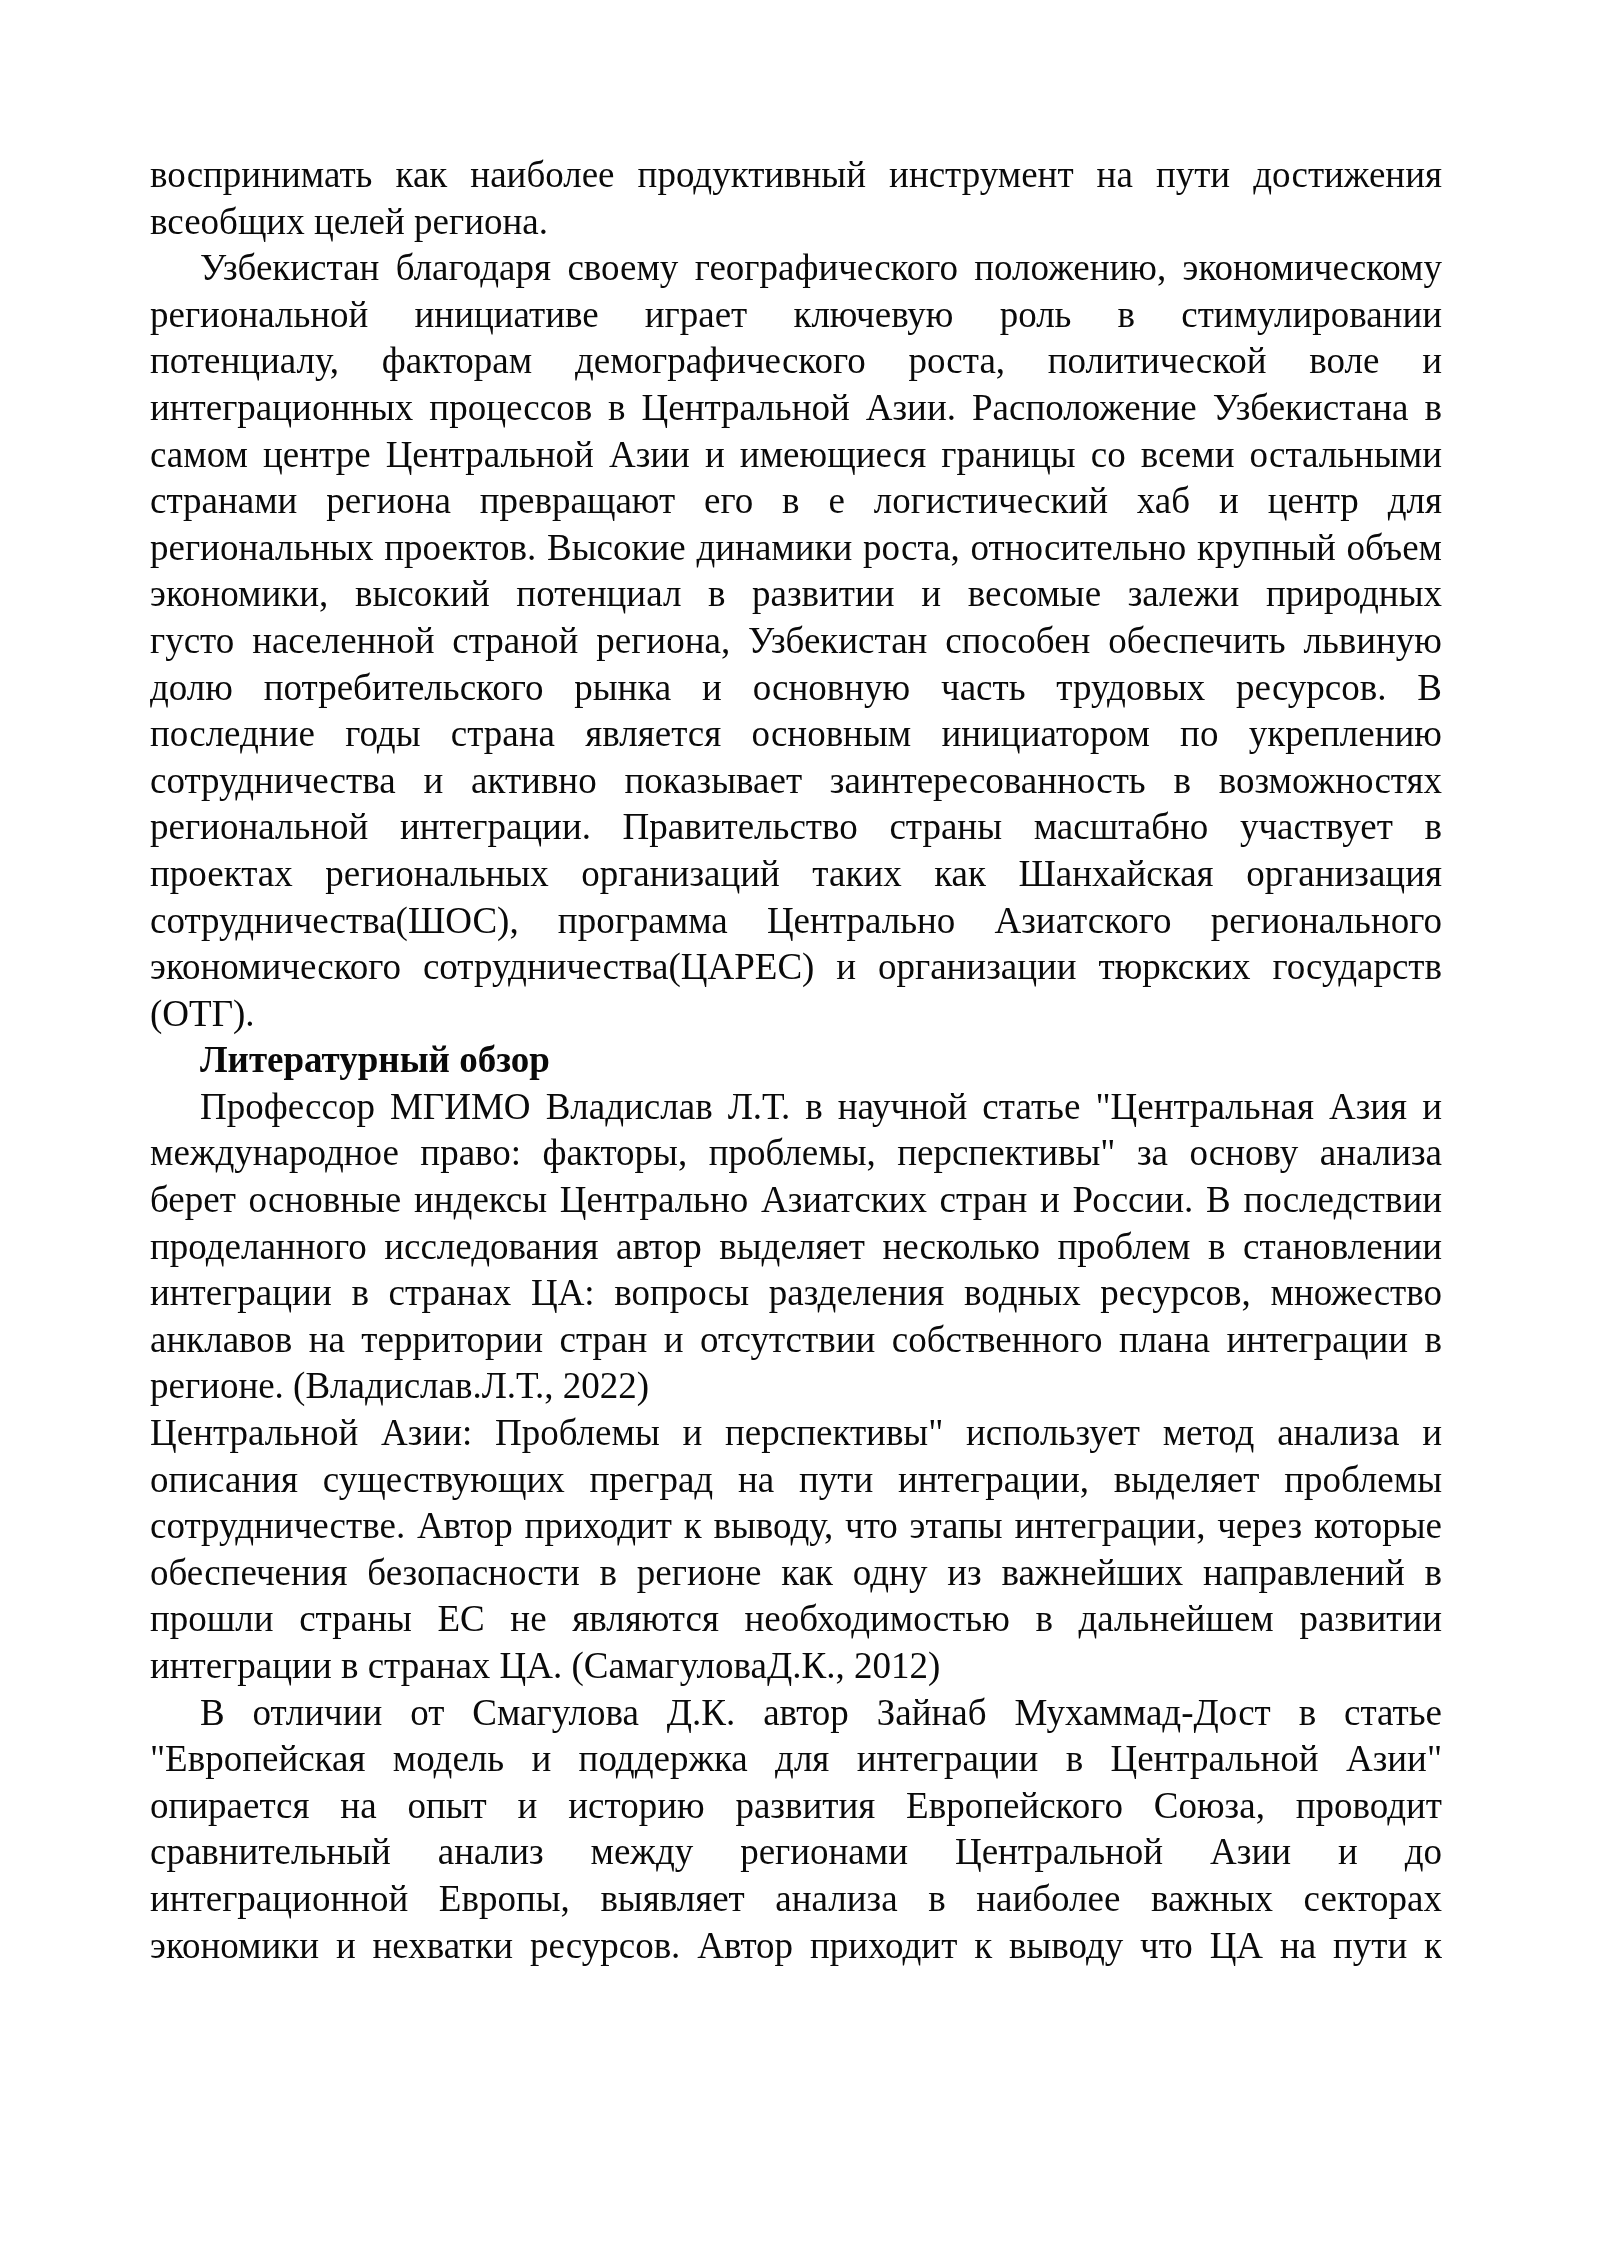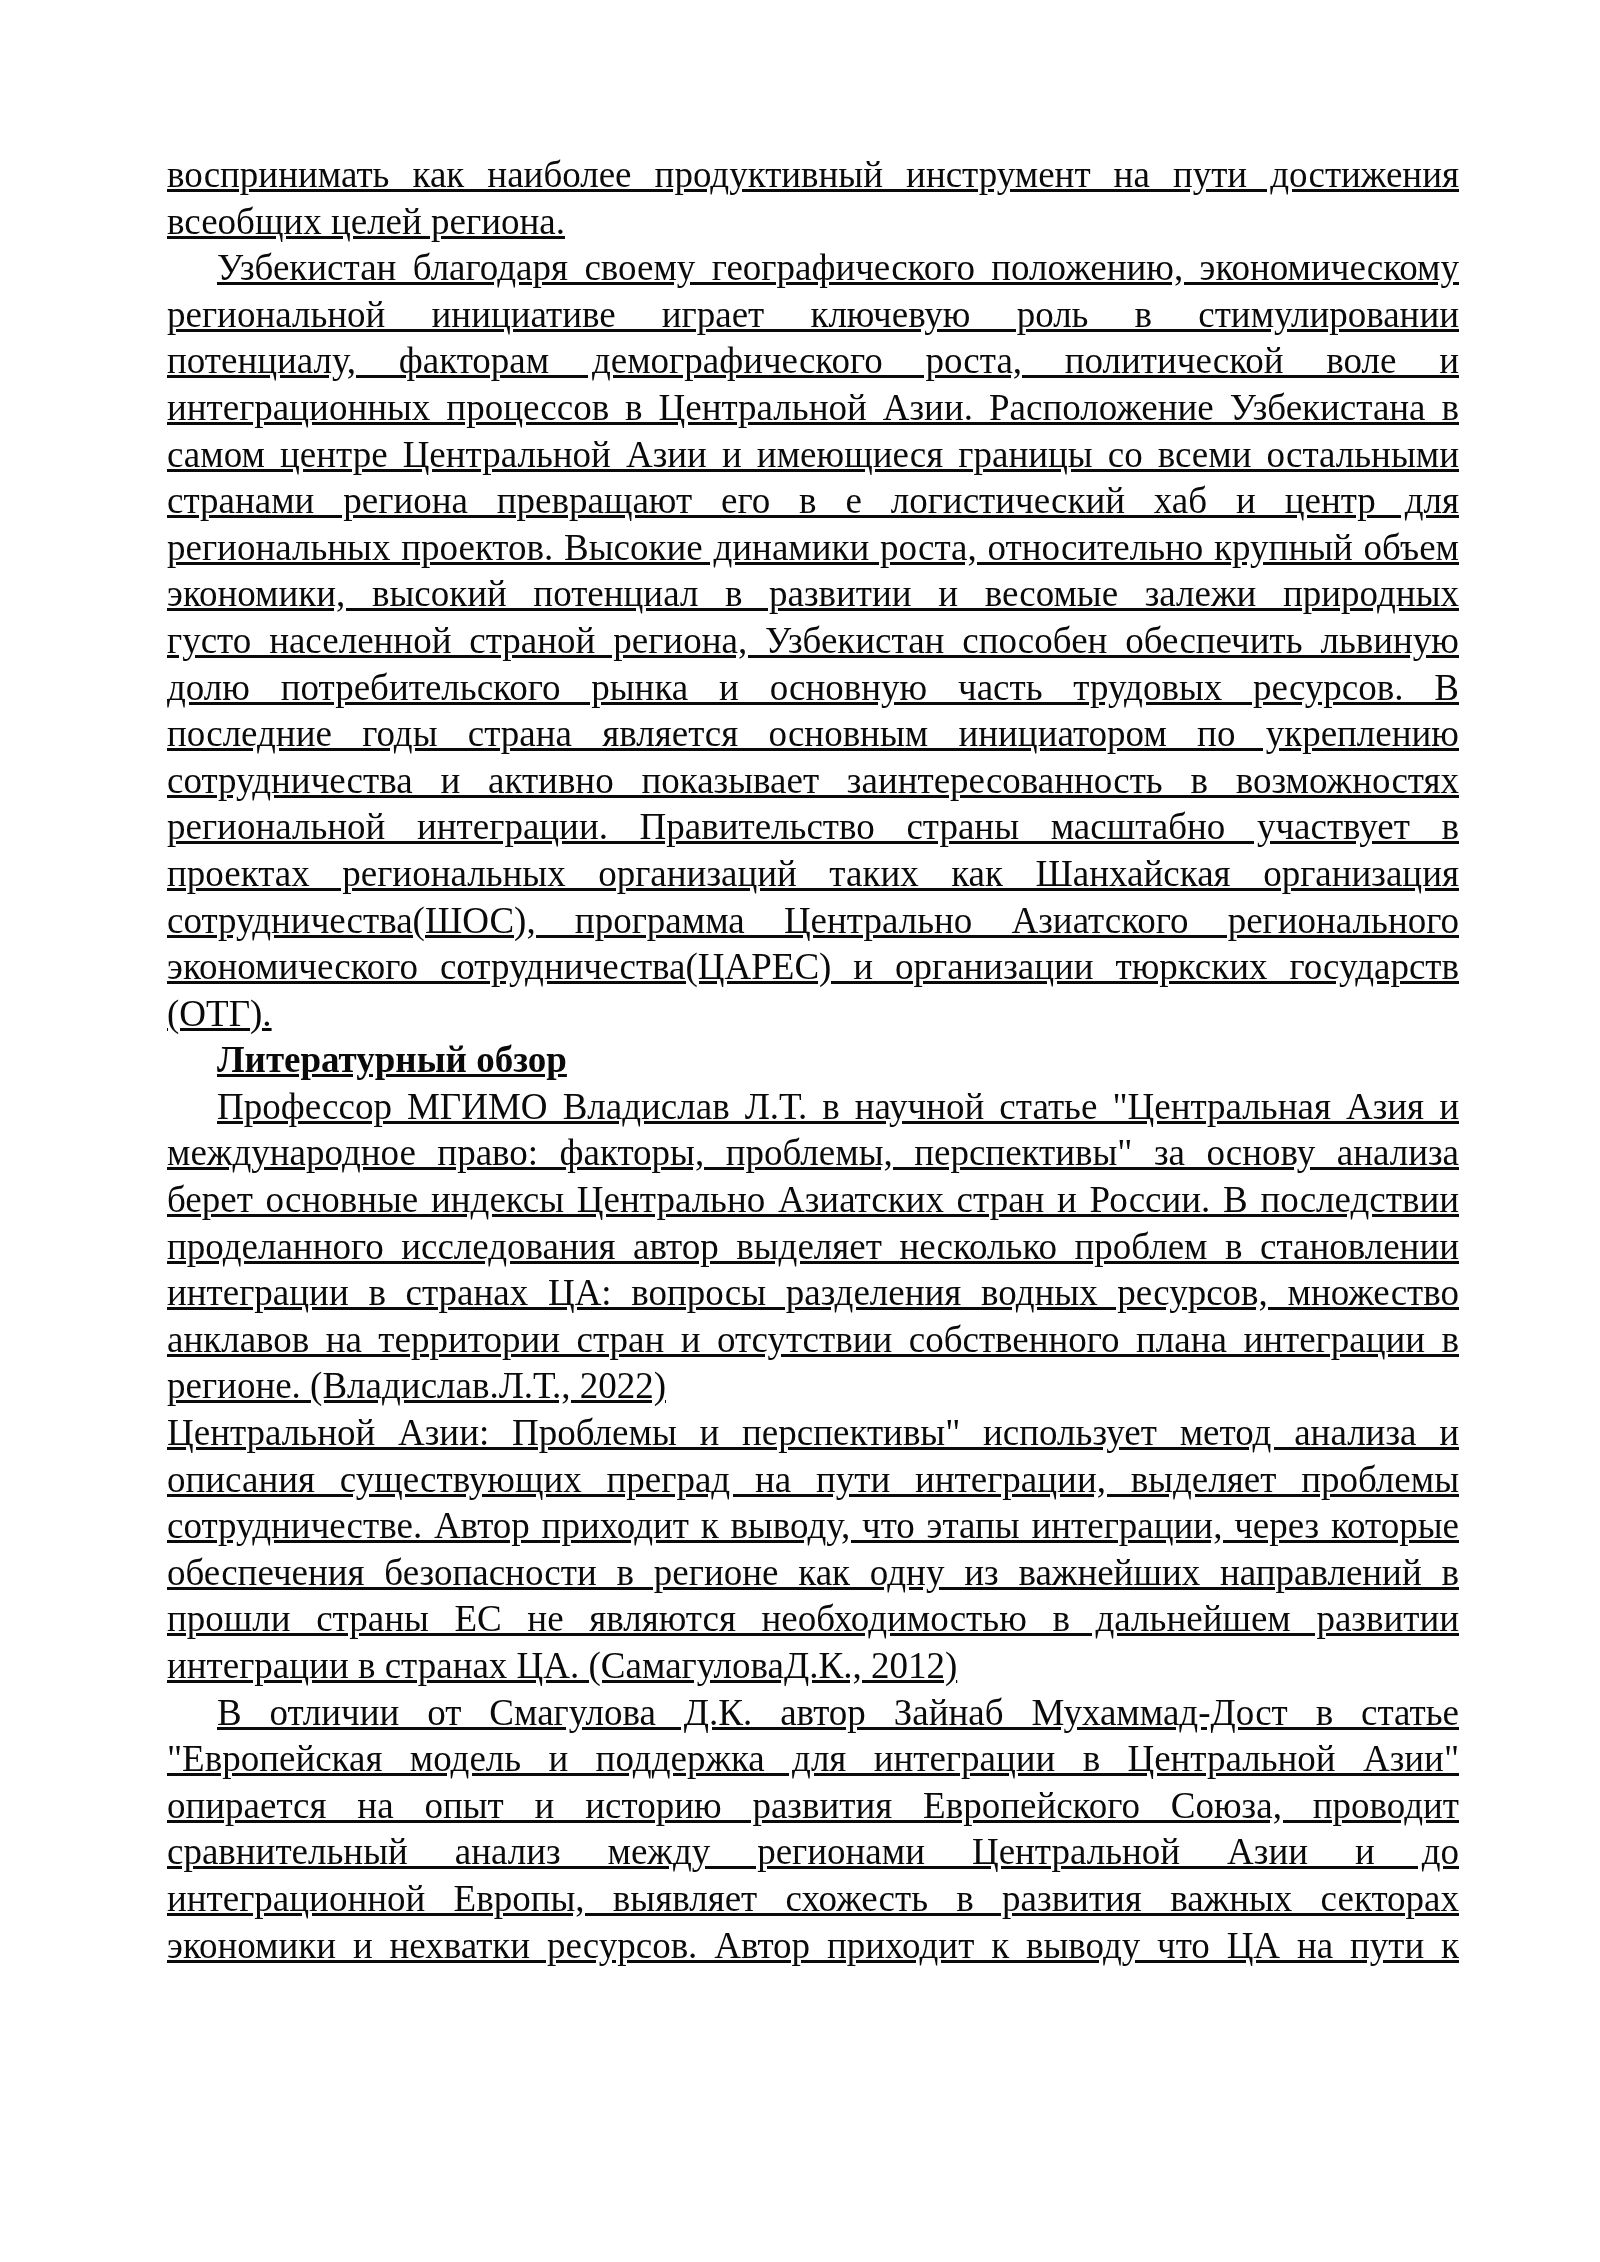--- a/index.html
+++ b/index.html
@@ -10,27 +10,26 @@
   .page {
     position: relative;
     width: 1600px;
     height: 2262px;
     background: #ffffff;
     overflow: hidden;
     font-family: "Liberation Serif", "DejaVu Serif", serif;
   }
   .content {
     position: absolute;
-    left: 167px;
+    left: 150px;
     top: 152px;
     width: 1292px;
     font-size: 37px;
     line-height: 46.6px;
     color: #0a0a0a;
-    text-decoration: underline;
   }
   .block { margin: 0; padding: 0; }
   .line {
     height: 46.6px;
     overflow: hidden;
     text-align: justify;
     text-align-last: justify;
     word-spacing: normal;
   }
   .line.endline { text-align-last: left; }
@@ -86,17 +85,17 @@
         <div class="line">сотрудничестве. Автор приходит к выводу, что этапы интеграции, через которые</div>
         <div class="line">обеспечения безопасности в регионе как одну из важнейших направлений в</div>
         <div class="line">прошли страны ЕС не являются необходимостью в дальнейшем развитии</div>
         <div class="line endline">интеграции в странах ЦА. (СамагуловаД.К., 2012)</div>
       </div>
       <div class="block paragraph">
         <div class="line indent">В отличии от Смагулова Д.К. автор Зайнаб Мухаммад-Дост в статье</div>
         <div class="line">"Европейская модель и поддержка для интеграции в Центральной Азии"</div>
         <div class="line">опирается на опыт и историю развития Европейского Союза, проводит</div>
         <div class="line">сравнительный анализ между регионами Центральной Азии и до</div>
-        <div class="line">интеграционной Европы, выявляет схожесть в развития важных секторах</div>
+        <div class="line">интеграционной Европы, выявляет анализа в наиболее важных секторах</div>
         <div class="line">экономики и нехватки ресурсов. Автор приходит к выводу что ЦА на пути к</div>
       </div>
     </div>
 </div>
 
 </body></html>

